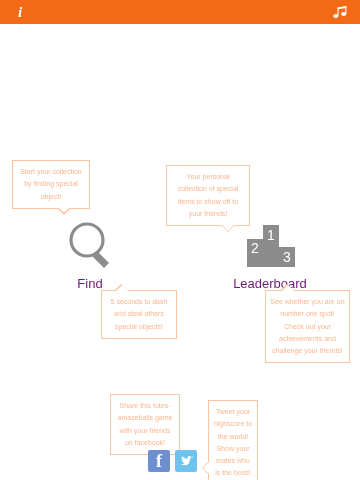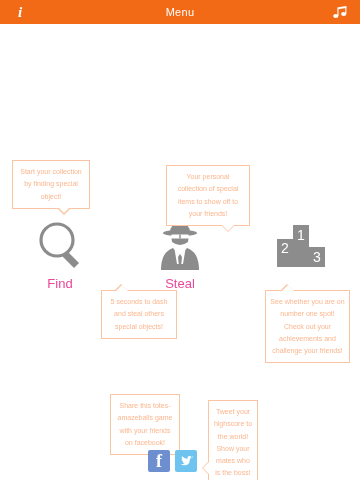--- a/index.html
+++ b/index.html
@@ -74,21 +74,21 @@
   }
   .menu-icon {
     height: 52px;
     display: flex;
     align-items: flex-end;
     justify-content: center;
   }
   .menu-icon svg { display:block; }
   .menu-label {
     margin-top: 6px;
-    color: #ec4899;
+    color: #701a75;
     font-size: 13px;
     font-family: "Liberation Sans", sans-serif;
     white-space: nowrap;
   }
 
   
   .bubble {
     position: absolute;
     box-sizing: border-box;
     border: 1px solid #fbc4a2;
@@ -188,21 +188,20 @@
 <body>
 
 <div id="app">
 
   <div class="header">
 
     <div class="header-btn">
       <span class="info-glyph">i</span>
     </div>
 
-    <div class="header-title">Menu</div>
 
     <div class="header-btn">
       <span class="note-icon">
         <svg width="15" height="13" viewBox="0 0 15 13">
           <path d="M5.2 1.2 L13.2 0 L13.2 2.1 L5.2 3.3 Z" fill="#ffffff"></path>
           <rect x="4.4" y="1.4" width="1.1" height="8.4" fill="#ffffff"></rect>
           <rect x="12.3" y="0.3" width="1.1" height="7.6" fill="#ffffff"></rect>
           <ellipse cx="2.8" cy="10.0" rx="2.6" ry="2.0" fill="#ffffff"></ellipse>
           <ellipse cx="10.7" cy="8.1" rx="2.6" ry="2.0" fill="#ffffff"></ellipse>
         </svg>
@@ -215,57 +214,37 @@
     <div class="menu-item">
       <div class="menu-icon">
         <svg width="46" height="50" viewBox="0 0 46 50">
           <circle cx="20" cy="20" r="16" fill="none" stroke="#8c8c8c" stroke-width="3.2"></circle>
           <path d="M30.5 31.5 L42 43 L37 48 L25.5 36.5 Z" fill="#8c8c8c"></path>
         </svg>
       </div>
       <div class="menu-label">Find</div>
     </div>
 
-    <div class="menu-item">
-      <div class="menu-icon">
-        <svg width="50" height="50" viewBox="0 0 50 50">
-
-          <ellipse cx="25" cy="13" rx="17" ry="3.2" fill="#8c8c8c"></ellipse>
-          <path d="M15 13 Q15 3 25 3 Q35 3 35 13 Z" fill="#8c8c8c"></path>
-
-          <path d="M16 13 L34 13 L33 22 Q25 28 17 22 Z" fill="#8c8c8c"></path>
-
-          <rect x="16" y="14.5" width="18" height="4" rx="1.3" fill="#ffffff"></rect>
-          <rect x="24.3" y="14.5" width="1.4" height="4" fill="#8c8c8c"></rect>
-
-          <path d="M6 50 Q6 32 18 28 L25 36 L32 28 Q44 32 44 50 Z" fill="#8c8c8c"></path>
-
-          <path d="M19.5 29 L25 36 L30.5 29 L28 44 L22 44 Z" fill="#ffffff"></path>
-
-          <path d="M25 34 L27 37 L26.2 45 L23.8 45 L23 37 Z" fill="#8c8c8c"></path>
-        </svg>
-      </div>
-      <div class="menu-label">Steal</div>
-    </div>
 
 
     <div class="menu-item">
       <div class="menu-icon">
         <svg width="56" height="50" viewBox="0 0 56 50">
 
           <rect x="21" y="5" width="16" height="42" fill="#8c8c8c"></rect>
 
           <rect x="5" y="19" width="16" height="28" fill="#8c8c8c"></rect>
 
           <rect x="37" y="27" width="16" height="20" fill="#8c8c8c"></rect>
           <text x="29" y="20" fill="#ffffff" font-size="14" font-family="Liberation Sans, sans-serif" text-anchor="middle">1</text>
           <text x="13" y="33" fill="#ffffff" font-size="14" font-family="Liberation Sans, sans-serif" text-anchor="middle">2</text>
           <text x="45" y="42" fill="#ffffff" font-size="14" font-family="Liberation Sans, sans-serif" text-anchor="middle">3</text>
         </svg>
       </div>
+      <div class="menu-label">Leaderboard</div>
     </div>
   </div>
 
   <div class="bubble" id="bubble-find">
     <span>Start your collection by finding special object!</span>
     <span class="tail tail-down" style="right:18px;"></span>
     <span class="tail-in tail-down-in" style="right:19px;"></span>
   </div>
 
   <div class="bubble" id="bubble-myitems">

